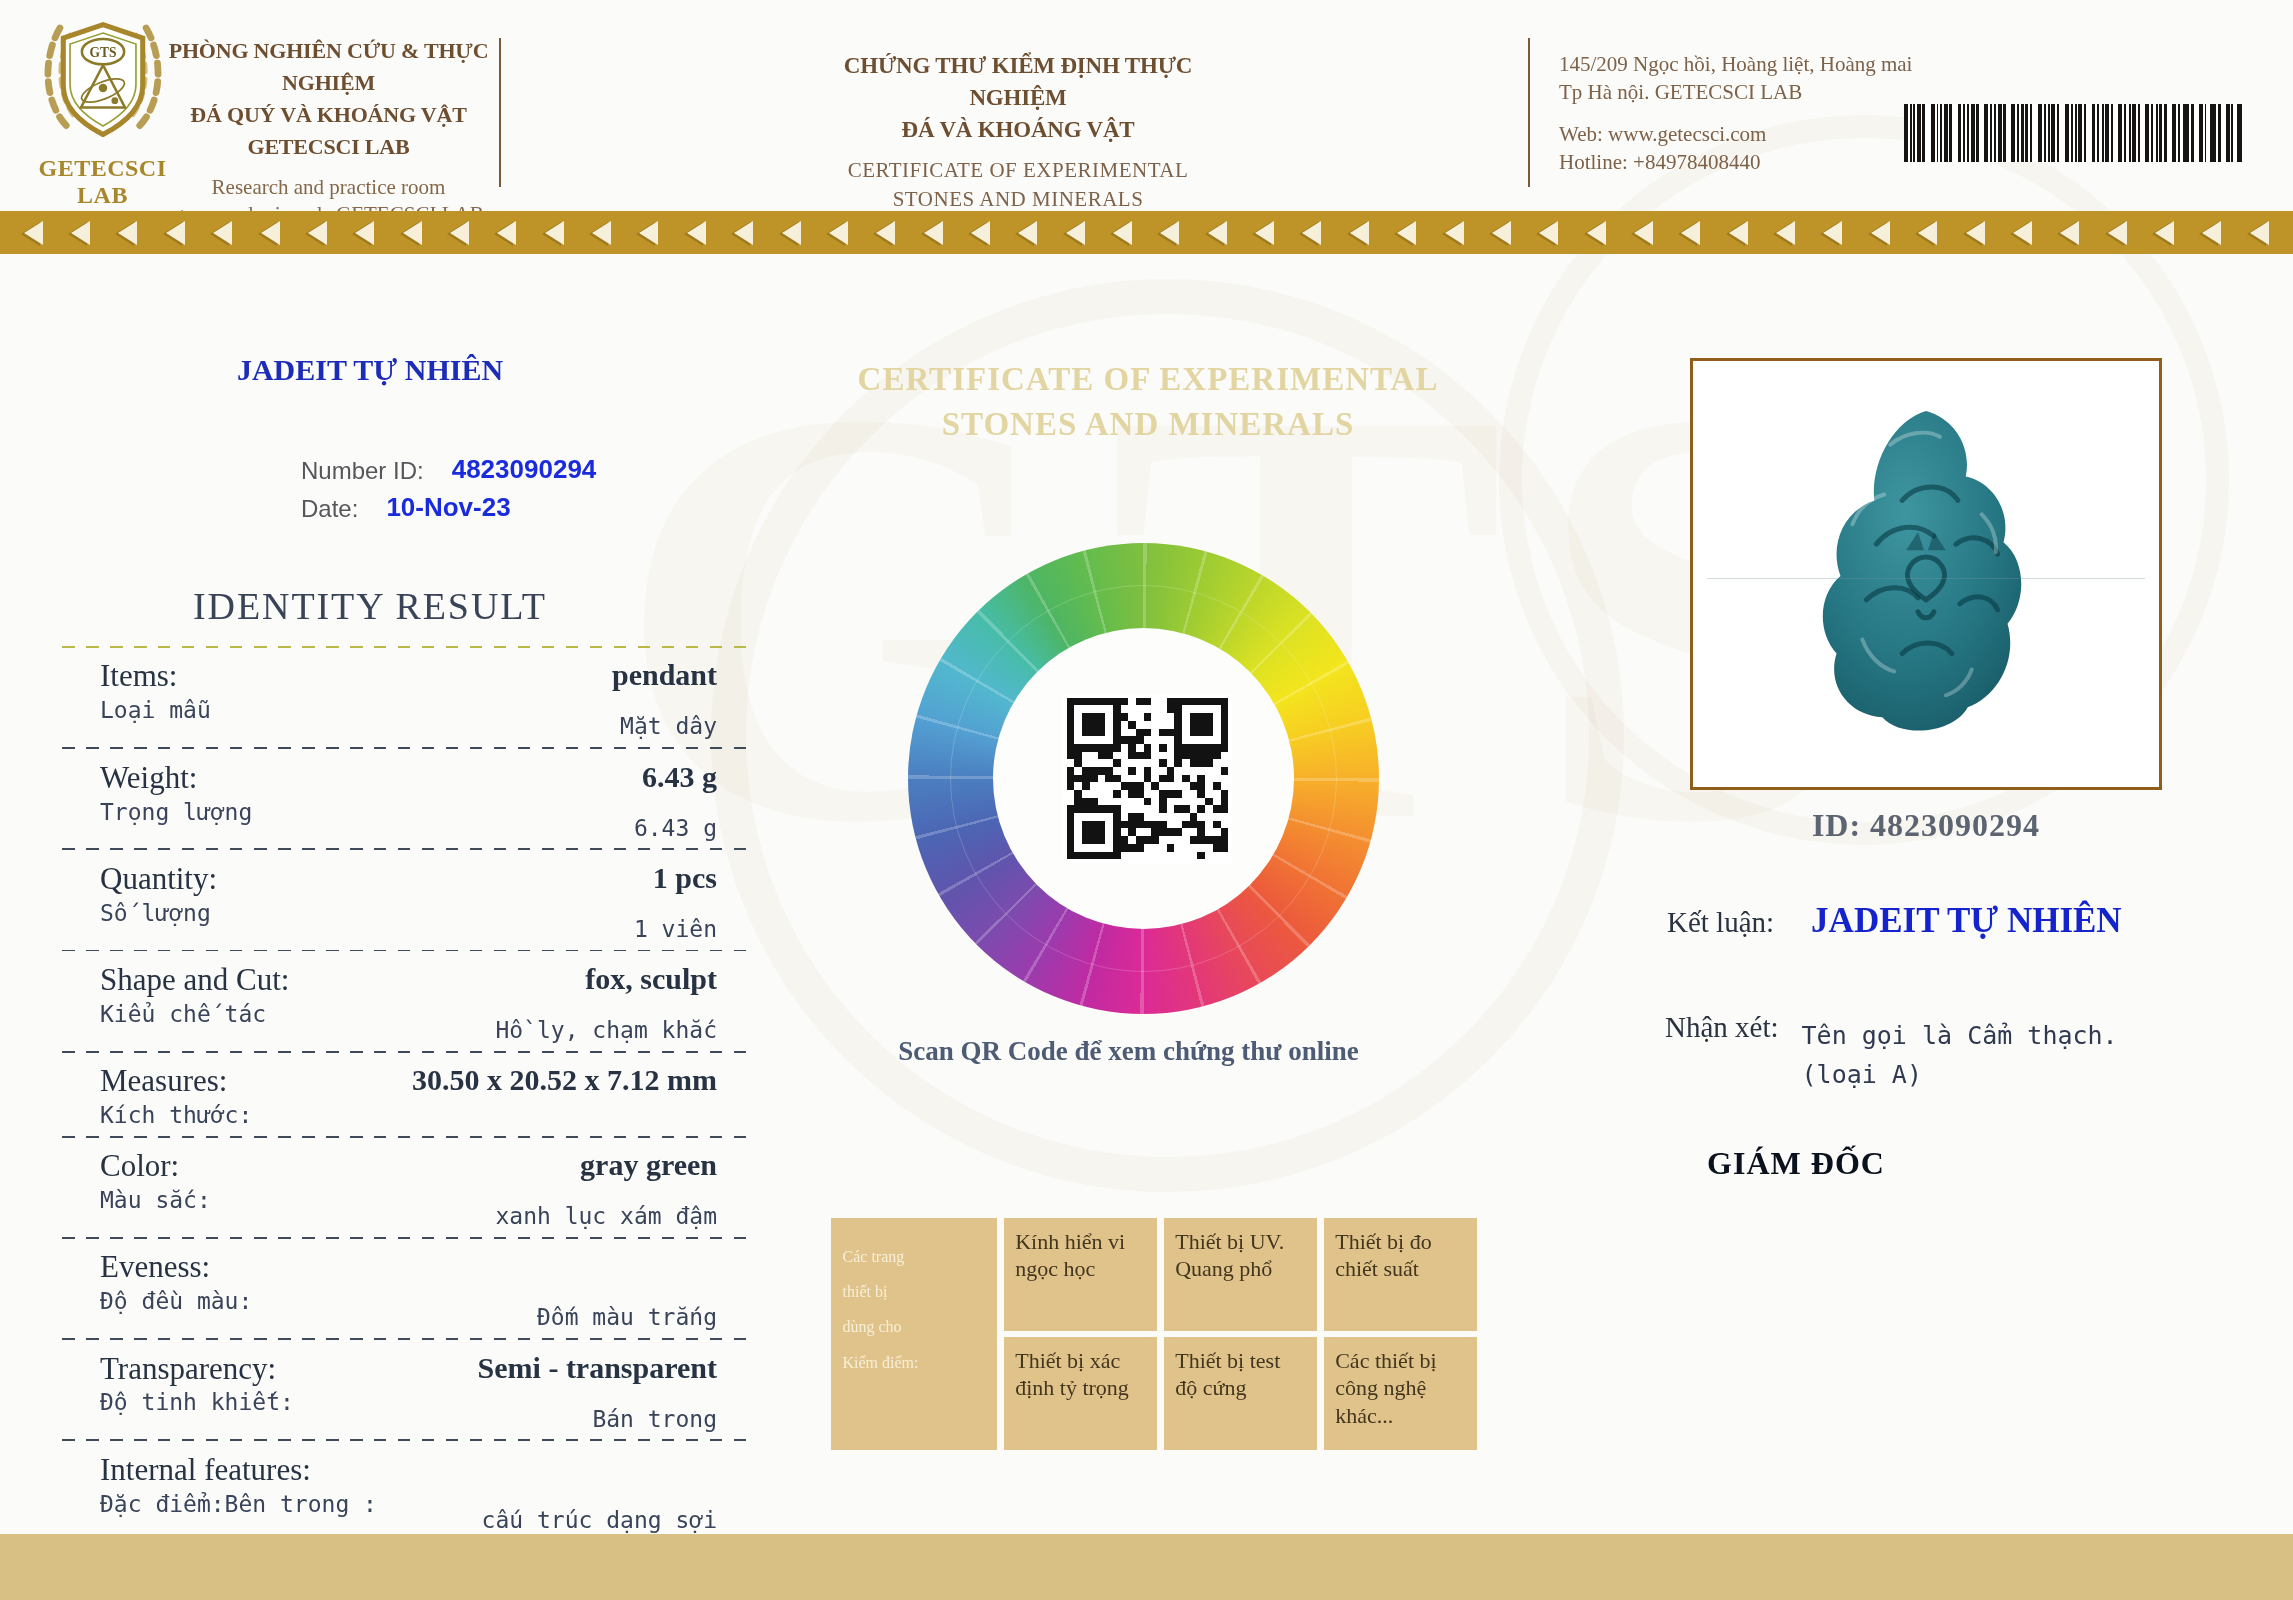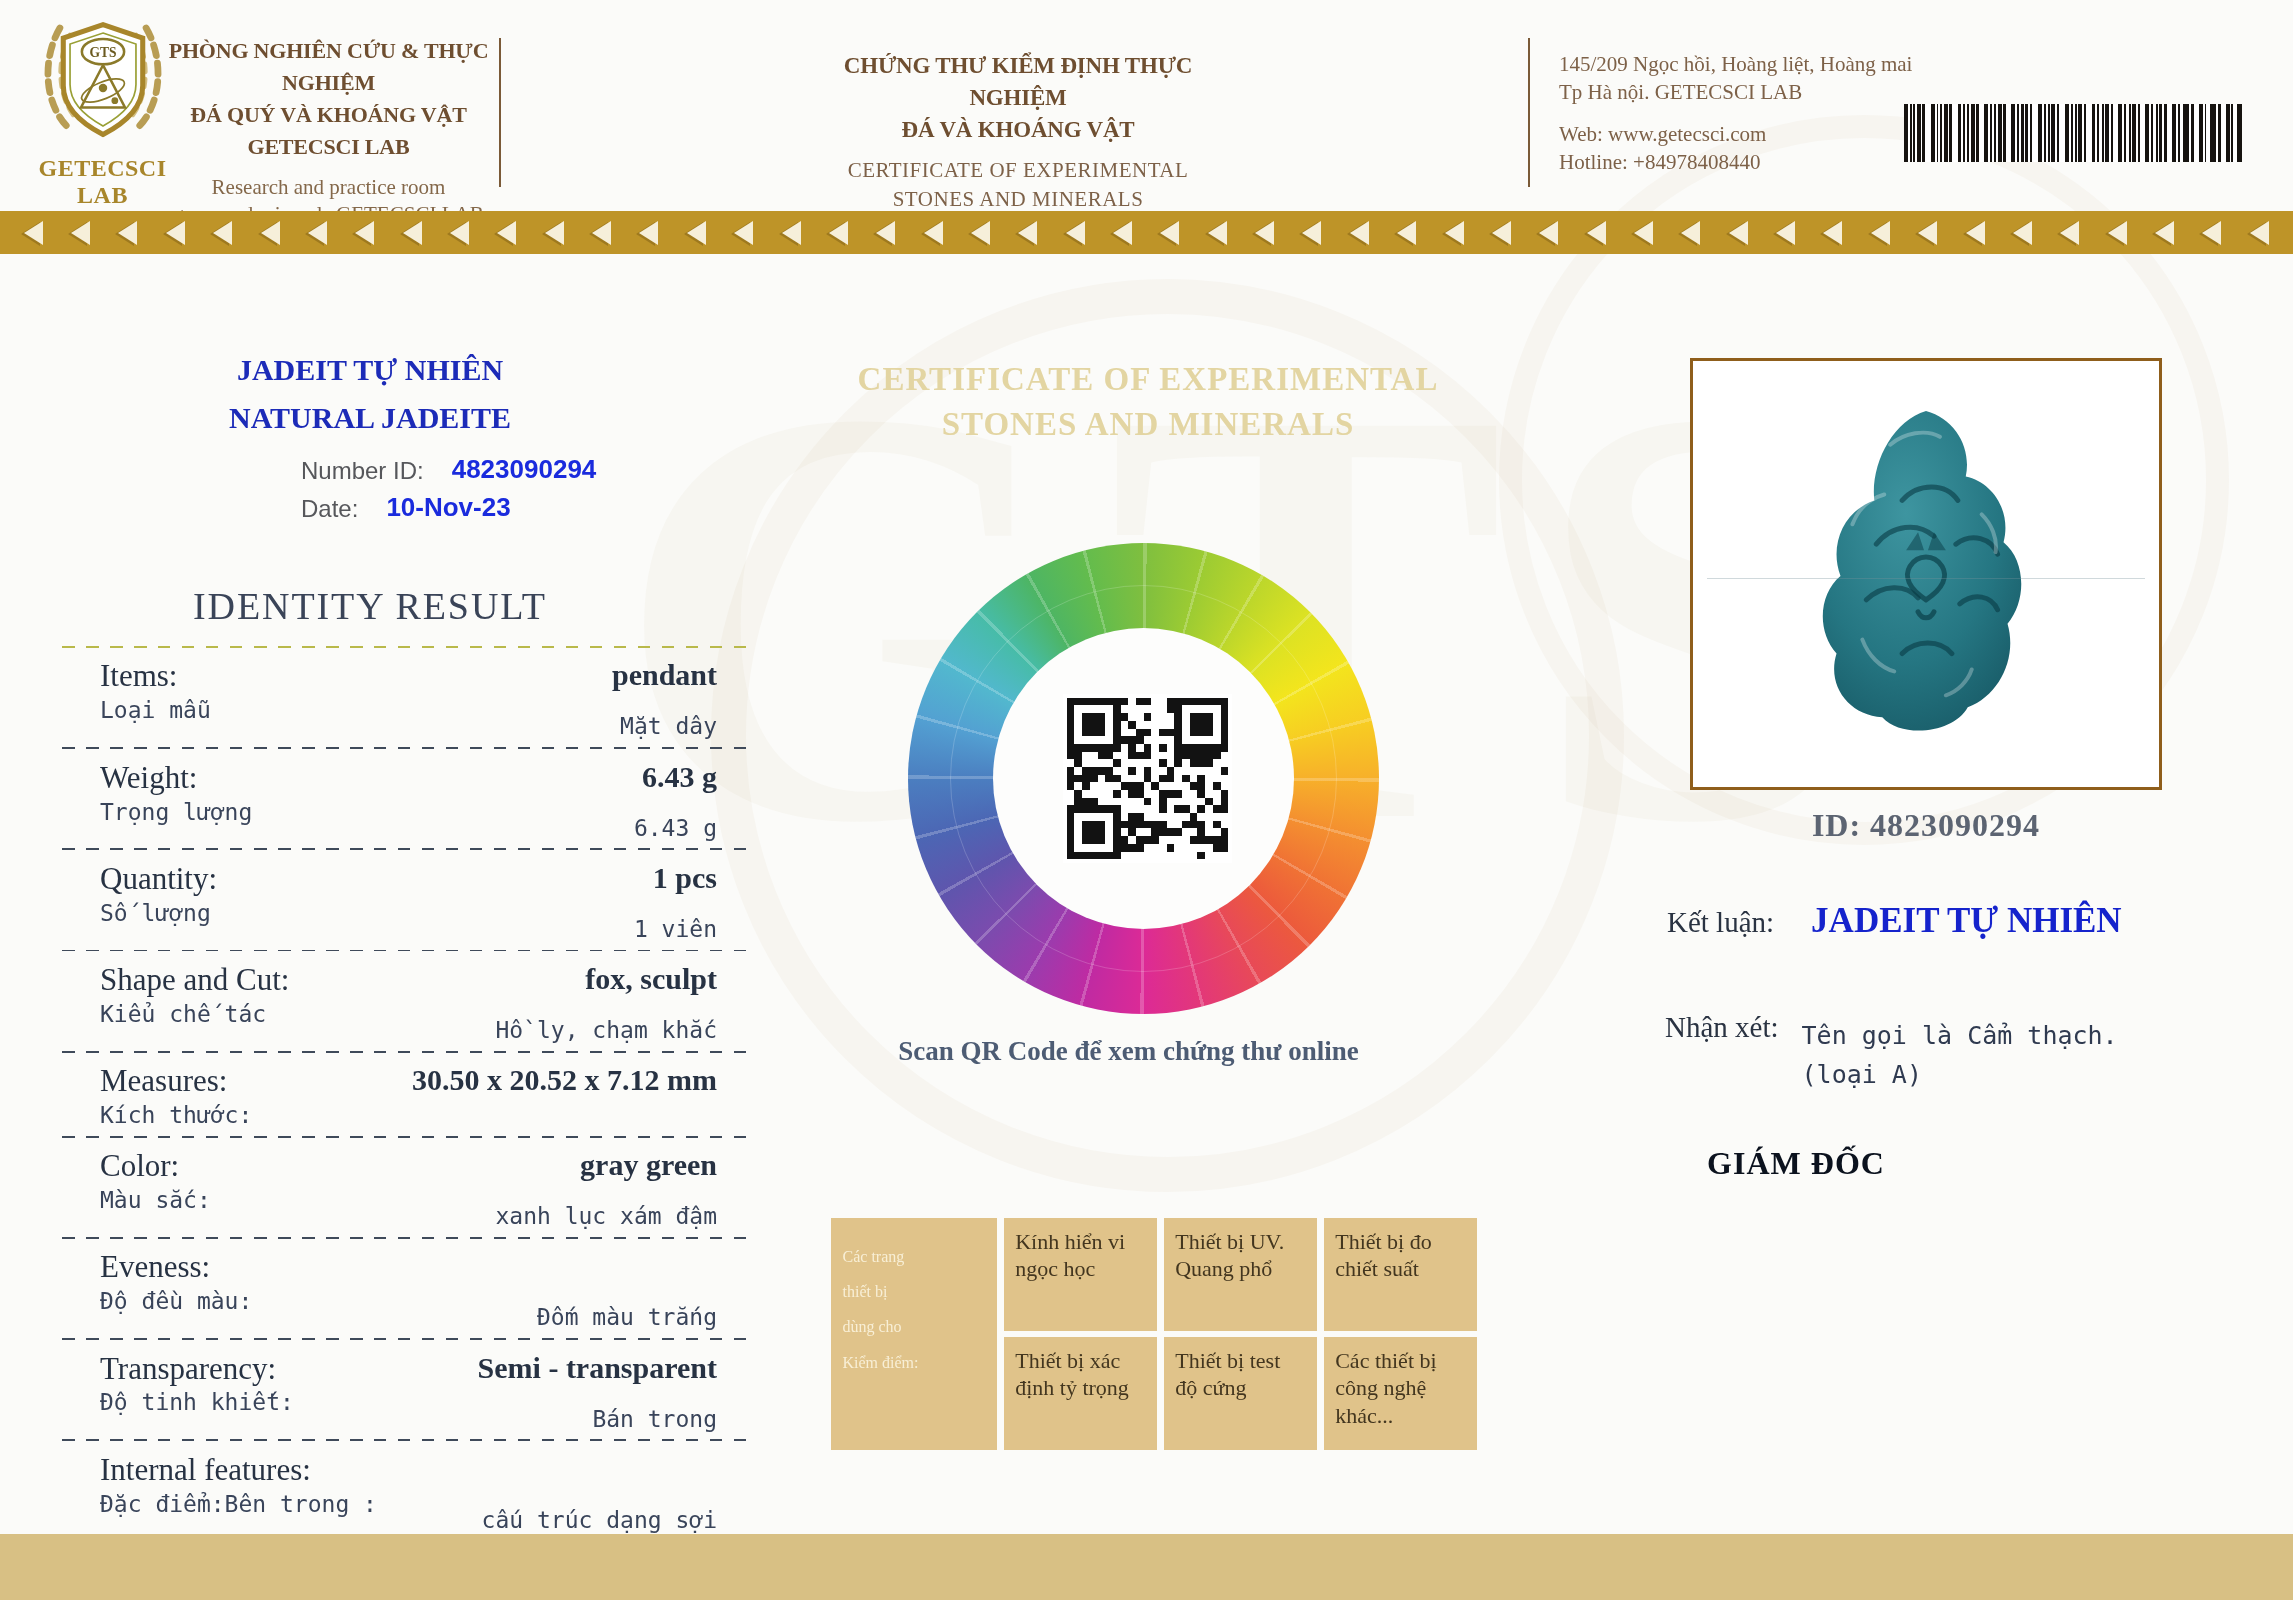--- a/index.html
+++ b/index.html
@@ -210,21 +210,20 @@
       <span class="tri" data-name="arrow-icon"></span>
       <span class="tri" data-name="arrow-icon"></span>
       <span class="tri" data-name="arrow-icon"></span>
       <span class="tri" data-name="arrow-icon"></span>
       <span class="tri" data-name="arrow-icon"></span>
       <span class="tri" data-name="arrow-icon"></span>
     </div>
 
   <div class="sample-titles" data-name="sample-title-block">
     <div class="sample-title" data-name="sample-title-vn">JADEIT TỰ NHIÊN</div>
-    <div class="sample-title" data-name="sample-title-en">NATURAL JADEITE</div>
   </div>
 
   <div class="idrow" style="top:454px;" data-name="number-id-row">
     <span class="lbl" data-name="number-id-label">Number ID:</span>
     <span class="val" data-name="number-id-value">4823090294</span>
   </div>
   <div class="idrow" style="top:492px;" data-name="date-row">
     <span class="lbl" data-name="date-label">Date:</span>
     <span class="val" data-name="date-value">10-Nov-23</span>
   </div>

